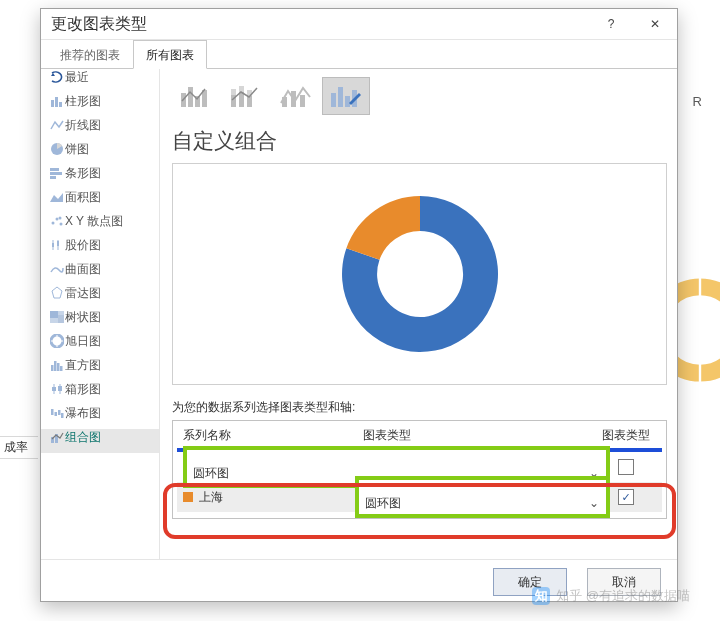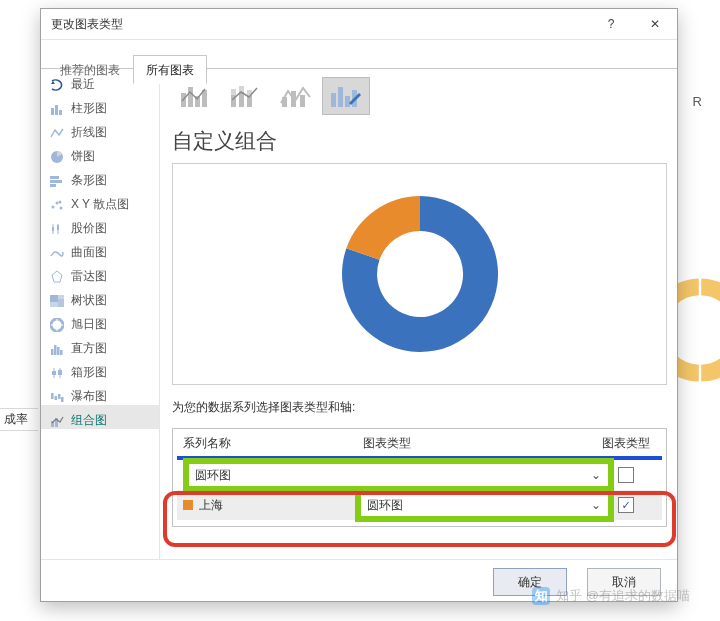--- a/index.html
+++ b/index.html
@@ -1,58 +1,58 @@
 <!DOCTYPE html>
 <html><head>
 <meta charset="utf-8">
 <style>
 html,body{margin:0;padding:0;font-family:"Microsoft YaHei","Segoe UI",sans-serif;font-size:12px;color:#333;background:#fff}
 .bg{position:relative;width:720px;height:621px;overflow:hidden}
 
 .sheet{position:absolute;inset:0;background:#fff}
 .sheet-cell-r{position:absolute;top:94px;right:18px;color:#5a5a5a;font-size:13px}
-.sheet-cell-rate{position:absolute;top:408px;left:0;padding:2px 10px 2px 4px;background:#fff;border-top:1px solid #d9d9d9;border-bottom:1px solid #d9d9d9;color:#333}
+.sheet-cell-rate{position:absolute;top:436px;left:0;padding:2px 10px 2px 4px;background:#fff;border-top:1px solid #d9d9d9;border-bottom:1px solid #d9d9d9;color:#333}
 
 .bg-ring{position:absolute;right:-40px;top:270px;width:120px;height:120px}
 .bg-ring svg{display:block}
 
 .win{position:absolute;left:40px;top:8px;width:636px;height:592px;background:#fff;border:1px solid #a0a0a0;box-shadow:0 6px 18px rgba(0,0,0,.25)}
 .titlebar{height:30px;display:flex;align-items:center;padding-left:10px;background:#fff;border-bottom:1px solid #e5e5e5}
-.titlebar .title{flex:1;font-size:12px;color:#333}
+.titlebar .title{flex:1;font-size:16px;color:#333}
 .titlebar .wbtn{width:44px;height:30px;display:flex;align-items:center;justify-content:center;color:#444}
 .tabs{display:flex;align-items:flex-end;height:28px;padding:0 6px;border-bottom:1px solid #c8c8c8}
-.tab{padding:6px 12px 4px;color:#666;position:relative;top:16px;border:1px solid transparent;cursor:pointer}
+.tab{padding:6px 12px 4px;color:#666;position:relative;top:1px;border:1px solid transparent;cursor:pointer}
 .tab.active{background:#fff;border-color:#c8c8c8;border-bottom-color:#fff;color:#222}
 .body{display:flex;height:calc(100% - 30px - 28px - 44px)}
 
 .nav{width:118px;border-right:1px solid #e5e5e5;overflow:hidden}
-.nav-item{display:flex;align-items:flex-end;height:24px;padding:0 8px;color:#555;cursor:pointer;gap:6px}
+.nav-item{display:flex;align-items:flex-start;height:24px;padding:0 8px;color:#555;cursor:pointer;}
 .nav-item.sel{background:#e7e7e7;color:#0f766e}
 .nav-icon{width:16px;height:16px;display:flex;align-items:center;justify-content:center;color:#888}
 .nav-item.sel .nav-icon{color:#9aa9c7}
 
 .pane{flex:1;display:flex;flex-direction:column;padding:8px 10px 0 12px}
 .subtype-row{display:flex;gap:2px;margin-bottom:10px}
 .subtype{width:46px;height:36px;display:flex;align-items:center;justify-content:center;border:1px solid transparent;cursor:pointer}
 .subtype.sel{background:#d8d8d8;border-color:#bcbcbc}
 .section-title{font-size:21px;color:#444;margin:2px 0 8px}
 .preview{border:1px solid #cfcfcf;height:220px;display:flex;align-items:center;justify-content:center;margin-bottom:10px}
-.series-hint{margin:4px 0 12px}
+.series-hint{margin:4px 0 4px}
 .series-table{border:1px solid #c2c2c2;padding:2px 4px 6px;position:relative}
 .thead{display:flex;border-bottom:4px solid #1d4ed8;padding:4px 6px 4px}
 .th-name{flex:0 0 180px}
 .th-type{flex:1}
 .th-axis{flex:0 0 60px;text-align:center}
 .trow{display:flex;align-items:center;height:30px;padding:0 6px;gap:4px}
 .trow .swatch{width:10px;height:10px;margin-right:6px}
 .trow .name{flex:0 0 168px;display:flex;align-items:center}
 .trow .type{flex:1}
 .trow .axis{flex:0 0 60px;display:flex;justify-content:center}
 .trow.hl{background:#ededed}
-.select{width:100%;height:22px;border:6px solid #84cc16;display:flex;align-items:center;justify-content:space-between;padding:0 4px 0 6px;background:#fff;cursor:pointer}
+.select{width:100%;height:22px;border:4px solid #84cc16;display:flex;align-items:center;justify-content:space-between;padding:12px 4px 0 6px;background:#fff;cursor:pointer}
 .chev{width:16px;text-align:center;color:#555}
 .cbx{width:14px;height:14px;border:1px solid #7a7a7a;display:flex;align-items:center;justify-content:center;cursor:pointer;background:#fff}
 .cbx.checked::after{content:"✓";font-size:11px;color:#2b579a;line-height:1}
 .red-callout{position:absolute;border:4px solid #e03b2a;border-radius:12px;pointer-events:none}
 
 .footer{height:44px;display:flex;align-items:center;justify-content:flex-end;gap:20px;padding:0 16px;border-top:1px solid #e5e5e5}
 .btn{min-width:72px;height:26px;border:1px solid #aeb4bd;background:#f5f5f5;display:flex;align-items:center;justify-content:center;cursor:pointer}
 .btn.primary{background:#e8ecf2;border-color:#8fa2c2}
 
 .wm{position:absolute;right:30px;bottom:16px;color:rgba(120,120,120,.45);font-size:13px;display:flex;align-items:center;gap:6px}
@@ -141,20 +141,28 @@
                 <rect x="0" y="1" width="9" height="3" fill="#9fb7d9"></rect>
                 <rect x="0" y="5" width="12" height="3" fill="#9fb7d9"></rect>
                 <rect x="0" y="9" width="6" height="3" fill="#9fb7d9"></rect>
               </svg>
             </span>
             <span>条形图</span>
           </div>
           <div class="nav-item">
             <span class="nav-icon">
               <svg width="14" height="12">
+                <path d="M0 11 L4 4 L8 8 L13 2 V11 Z" fill="#9fb7d9"></path>
+              </svg>
+            </span>
+            <span>面积图</span>
+          </div>
+          <div class="nav-item">
+            <span class="nav-icon">
+              <svg width="14" height="12">
                 <circle cx="3" cy="8" r="1.5" fill="#9fb7d9"></circle>
                 <circle cx="7" cy="4" r="1.5" fill="#9fb7d9"></circle>
                 <circle cx="11" cy="9" r="1.5" fill="#9fb7d9"></circle>
                 <circle cx="10" cy="3" r="1.5" fill="#9fb7d9"></circle>
               </svg>
             </span>
             <span>X Y 散点图</span>
           </div>
           <div class="nav-item">
             <span class="nav-icon">

